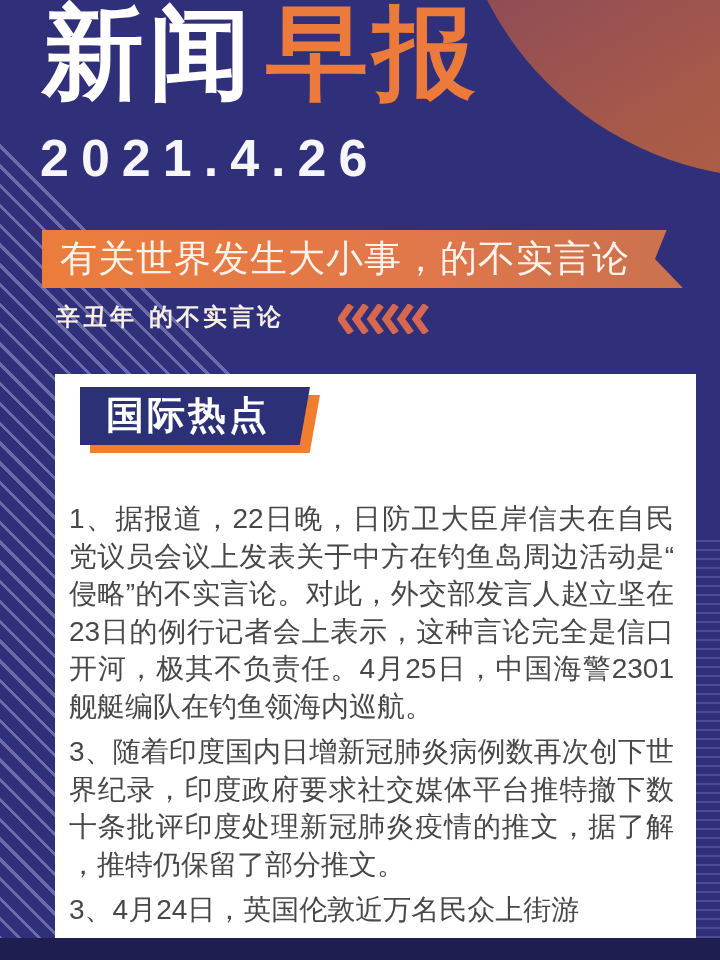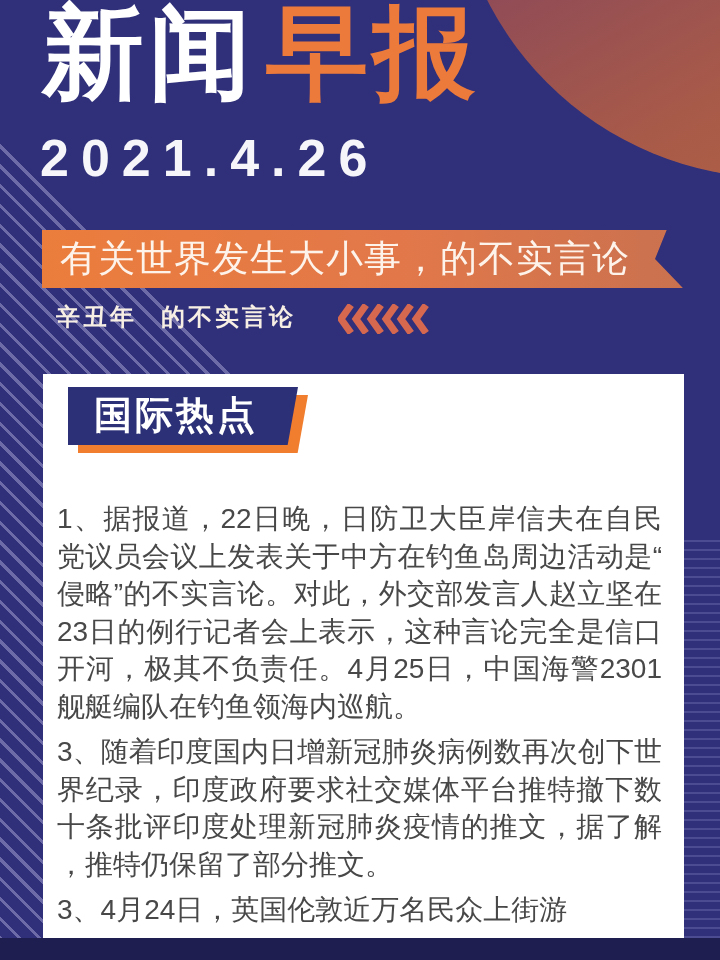--- a/index.html
+++ b/index.html
@@ -45,30 +45,30 @@
   .tagline{
     position:absolute;left:42px;top:230px;width:648px;height:58px;z-index:2;
     box-sizing:border-box;padding-left:18px;
     background:linear-gradient(90deg,#eb7d3c 0%,#e2784a 55%,#c9714f 100%);
     clip-path:polygon(0 0,96.4% 0,94.6% 50%,98.9% 100%,0 100%);
     color:#fdf3ea;font-size:37px;line-height:57px;font-weight:500;letter-spacing:1px;
     white-space:nowrap;
   }
   .calendar-row{
     position:absolute;left:56px;top:302px;z-index:2;
-    display:flex;gap:24px;
+    display:flex;gap:12px;
     color:#f7efe4;font-size:24px;line-height:30px;font-weight:700;letter-spacing:3px;
     white-space:nowrap;
   }
   .chevrons{
     position:absolute;left:338px;top:304px;z-index:2;
     width:92px;height:30px;
   }
   .card{
-    position:absolute;left:43px;top:374px;width:641px;height:586px;
+    position:absolute;left:55px;top:374px;width:641px;height:586px;
     background:#ffffff;z-index:2;overflow:hidden;
   }
   .badge-wrap{position:absolute;left:25px;top:13px;width:242px;height:68px;}
   .badge-shadow{
     position:absolute;left:10px;top:8px;width:230px;height:58px;
     background:#f07e2e;
     clip-path:polygon(0 0,100% 0,95.5% 100%,0 100%);
   }
   .badge{
     position:absolute;left:0;top:0;width:230px;height:58px;

